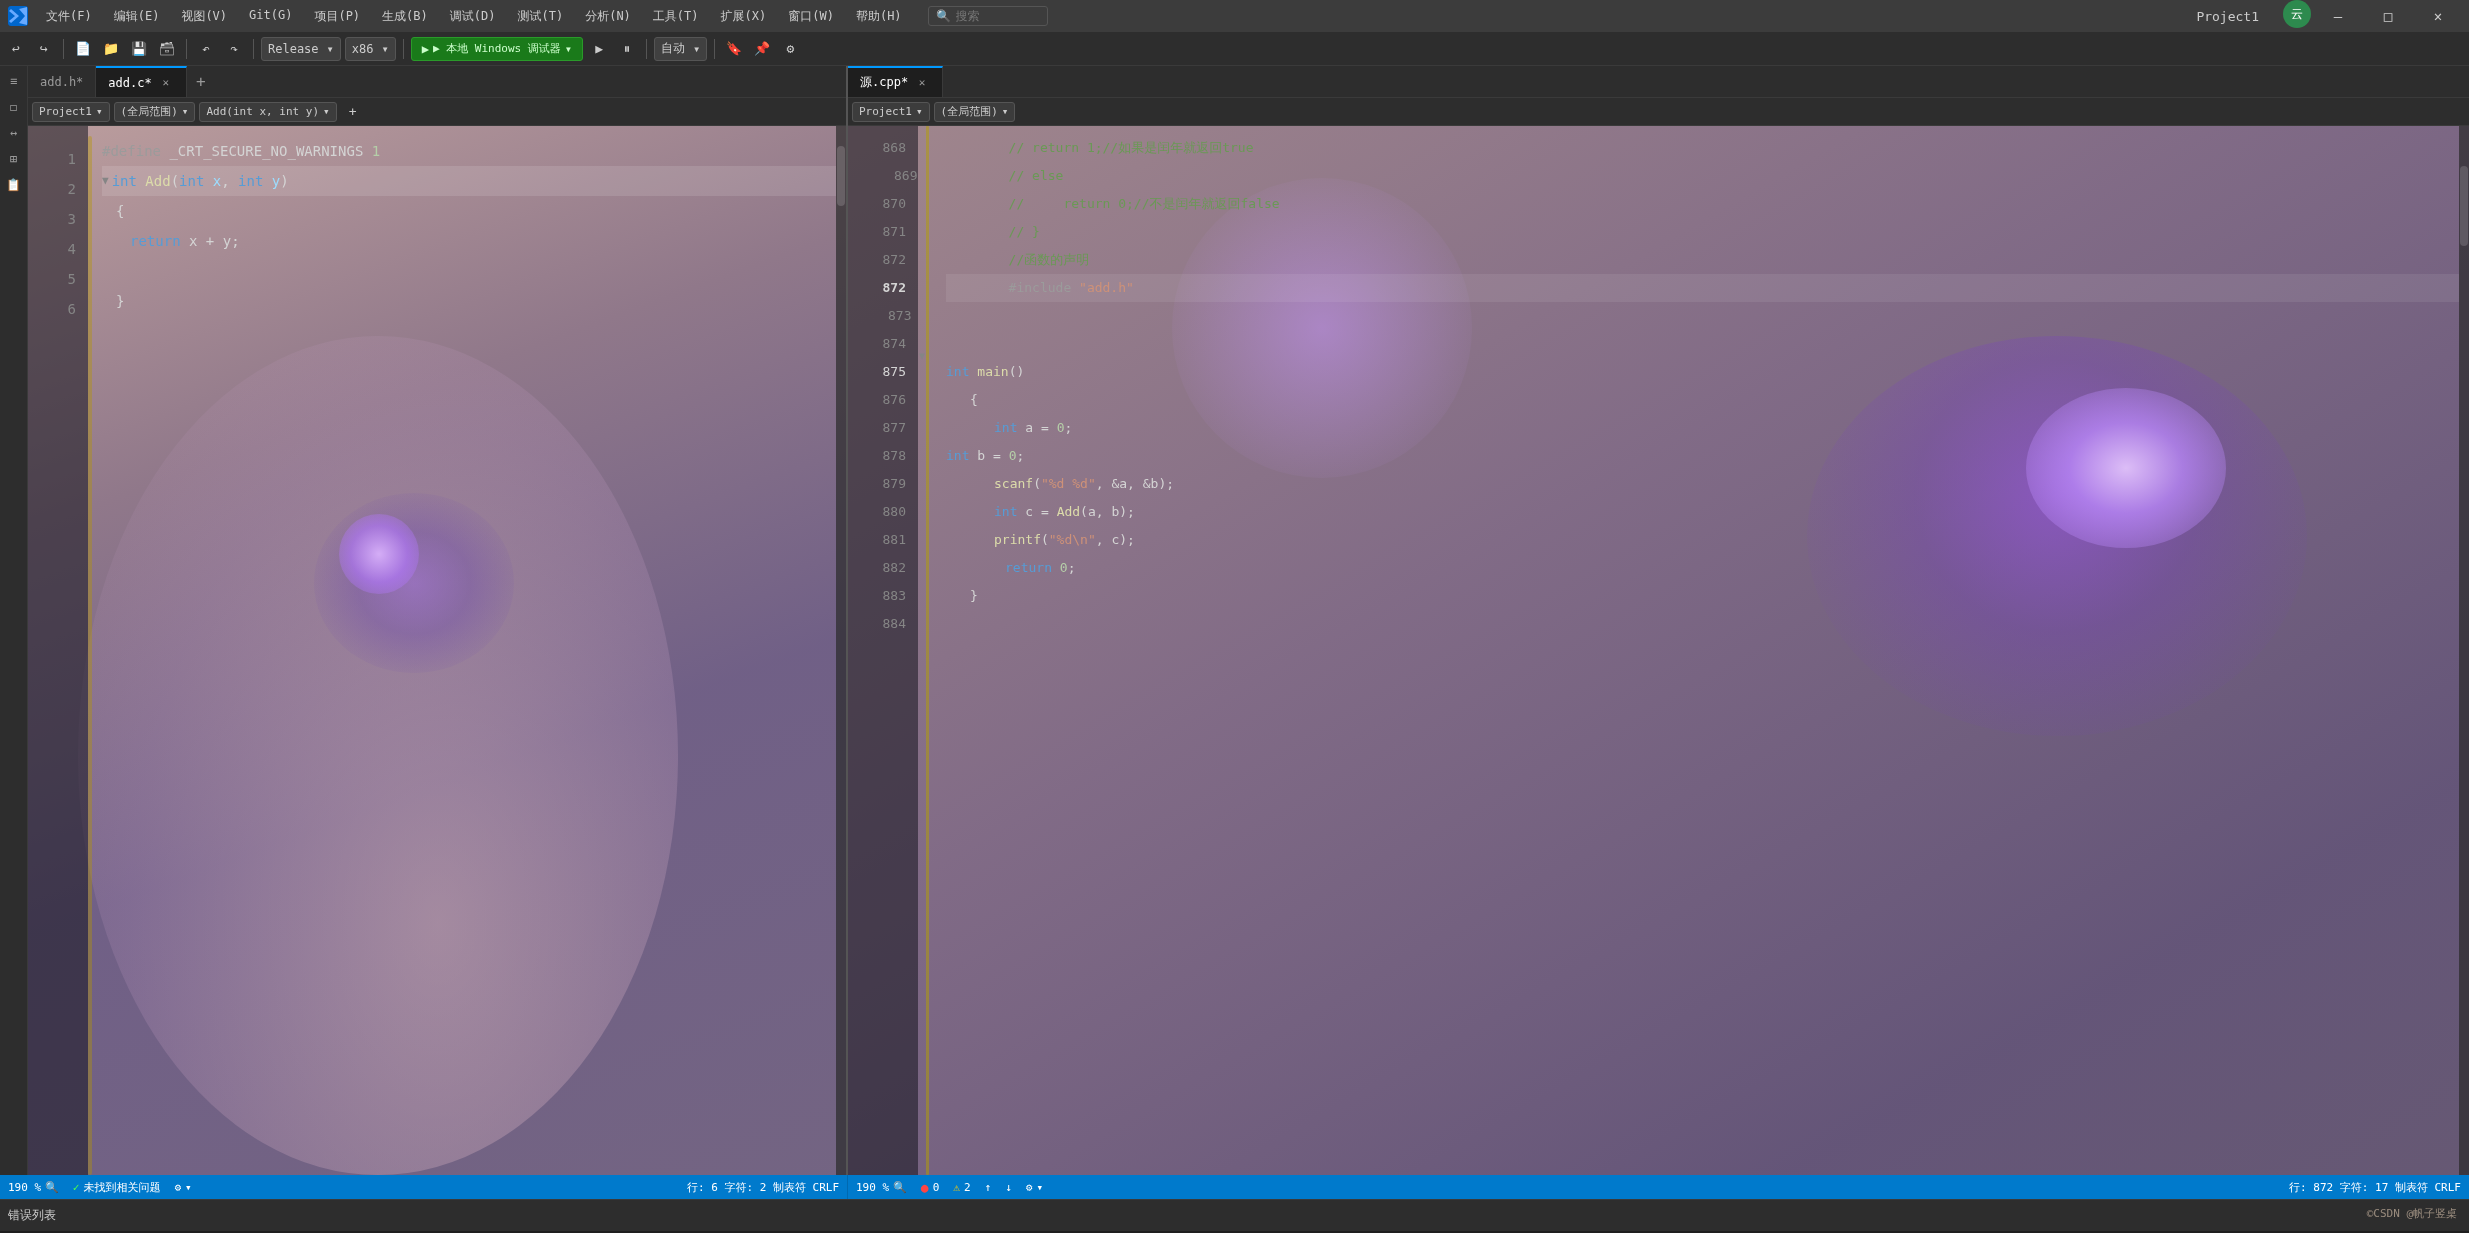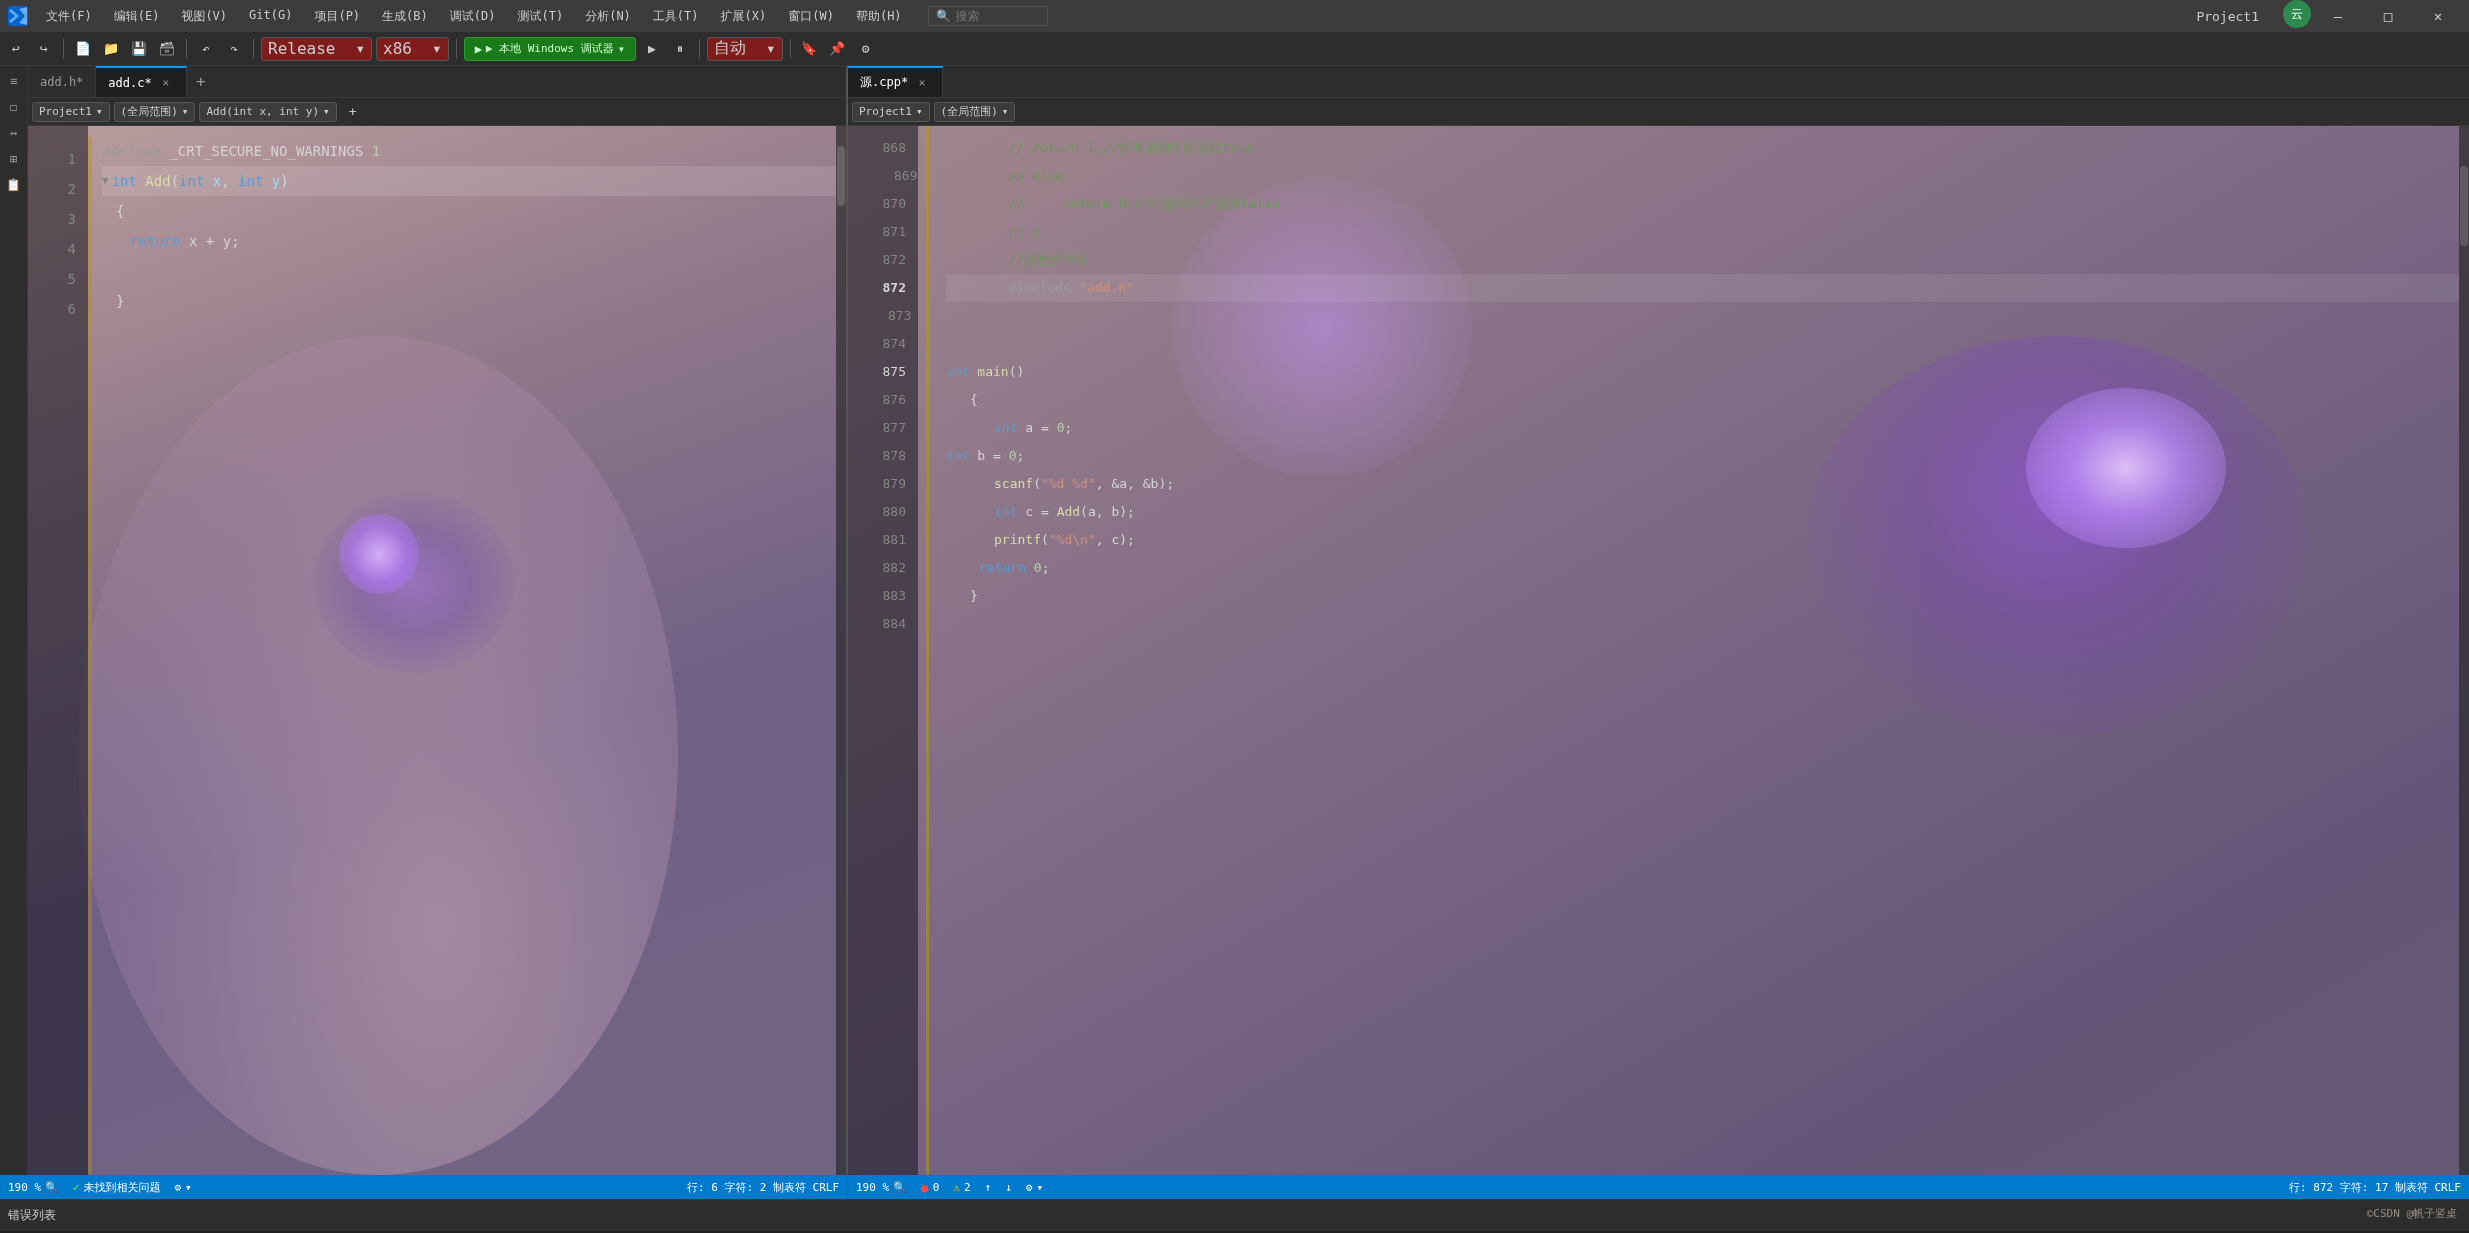--- a/index.html
+++ b/index.html
@@ -14,21 +14,21 @@
     .title-bar-search input { background: transparent; border: none; color: #ccc; font-size: 12px; outline: none; width: 100%; }
     .title-bar-project { margin-left: auto; color: #cccccc; font-size: 13px; }
     .title-bar-controls { display: flex; gap: 4px; margin-left: 16px; }
     .win-btn { width: 46px; height: 32px; display: flex; align-items: center; justify-content: center; cursor: pointer; color: #ccc; font-size: 14px; }
     .user-avatar { width: 28px; height: 28px; background: #2d8a4e; border-radius: 50%; display: flex; align-items: center; justify-content: center; color: white; font-size: 12px; }
 
     
     .toolbar { display: flex; align-items: center; background: #2d2d2d; height: 34px; padding: 0 4px; gap: 4px; border-bottom: 1px solid #3a3a3a; }
     .toolbar-btn { width: 24px; height: 24px; display: flex; align-items: center; justify-content: center; cursor: pointer; border-radius: 3px; color: #ccc; font-size: 13px; }
     .toolbar-separator { width: 1px; height: 20px; background: #555; margin: 0 3px; }
-    .toolbar-dropdown { display: flex; align-items: center; background: #7f1d1d; border: 1px solid #555; border-radius: 3px; padding: 2px 6px; cursor: pointer; color: #ccc; font-size: 16px; height: 24px; gap: 20px; }
+    .toolbar-dropdown { display: flex; align-items: center; background: #404040; border: 1px solid #555; border-radius: 3px; padding: 2px 6px; cursor: pointer; color: #ccc; font-size: 12px; height: 24px; gap: 8px; }
     .play-btn { display: flex; align-items: center; background: #1a7a1a; border: 1px solid #2a9a2a; border-radius: 3px; padding: 2px 10px; cursor: pointer; color: #ccffcc; font-size: 12px; height: 24px; gap: 4px; }
 
     
     .main-container { display: flex; height: calc(1233px - 32px - 34px - 32px - 32px); }
 
     
     .sidebar { width: 28px; background: #2d2d2d; display: flex; flex-direction: column; align-items: center; padding: 4px 0; gap: 4px; border-right: 1px solid #3a3a3a; }
     .sidebar-icon { width: 22px; height: 22px; display: flex; align-items: center; justify-content: center; cursor: pointer; border-radius: 3px; color: #999; font-size: 12px; }
 
     
@@ -346,21 +346,21 @@
             <div class="code-line">
               <span style="margin-left:48px;"><span class="fn" style="color:#dcdcaa;">scanf</span><span style="color:#d4d4d4;">(</span><span class="str" style="color:#ce9178;">"%d %d"</span><span style="color:#d4d4d4;">, &amp;a, &amp;b);</span></span>
             </div>
             <div class="code-line">
               <span style="margin-left:48px;"><span class="kw" style="color:#569cd6;">int</span><span style="color:#d4d4d4;"> c = </span><span class="fn" style="color:#dcdcaa;">Add</span><span style="color:#d4d4d4;">(a, b);</span></span>
             </div>
             <div class="code-line">
               <span style="margin-left:48px;"><span class="fn" style="color:#dcdcaa;">printf</span><span style="color:#d4d4d4;">(</span><span class="str" style="color:#ce9178;">"%d\n"</span><span style="color:#d4d4d4;">, c);</span></span>
             </div>
             <div class="code-line">
-              <span style="margin-left:33px;"><span class="kw" style="color:#569cd6;">return</span><span style="color:#d4d4d4;"> </span><span class="num" style="color:#b5cea8;">0</span><span style="color:#d4d4d4;">;</span></span>
+              <span style="margin-left:59px;"><span class="kw" style="color:#569cd6;">return</span><span style="color:#d4d4d4;"> </span><span class="num" style="color:#b5cea8;">0</span><span style="color:#d4d4d4;">;</span></span>
             </div>
             <div class="code-line">
               <span style="margin-left:24px;color:#d4d4d4;">}</span>
             </div>
             <div class="code-line">&nbsp;</div>
           </div>
 
           <div class="scrollbar-v" style="background:#2a2a2a;opacity:0.7;">
             <div class="scrollbar-thumb" style="top:40px;height:80px;"></div>
           </div>

